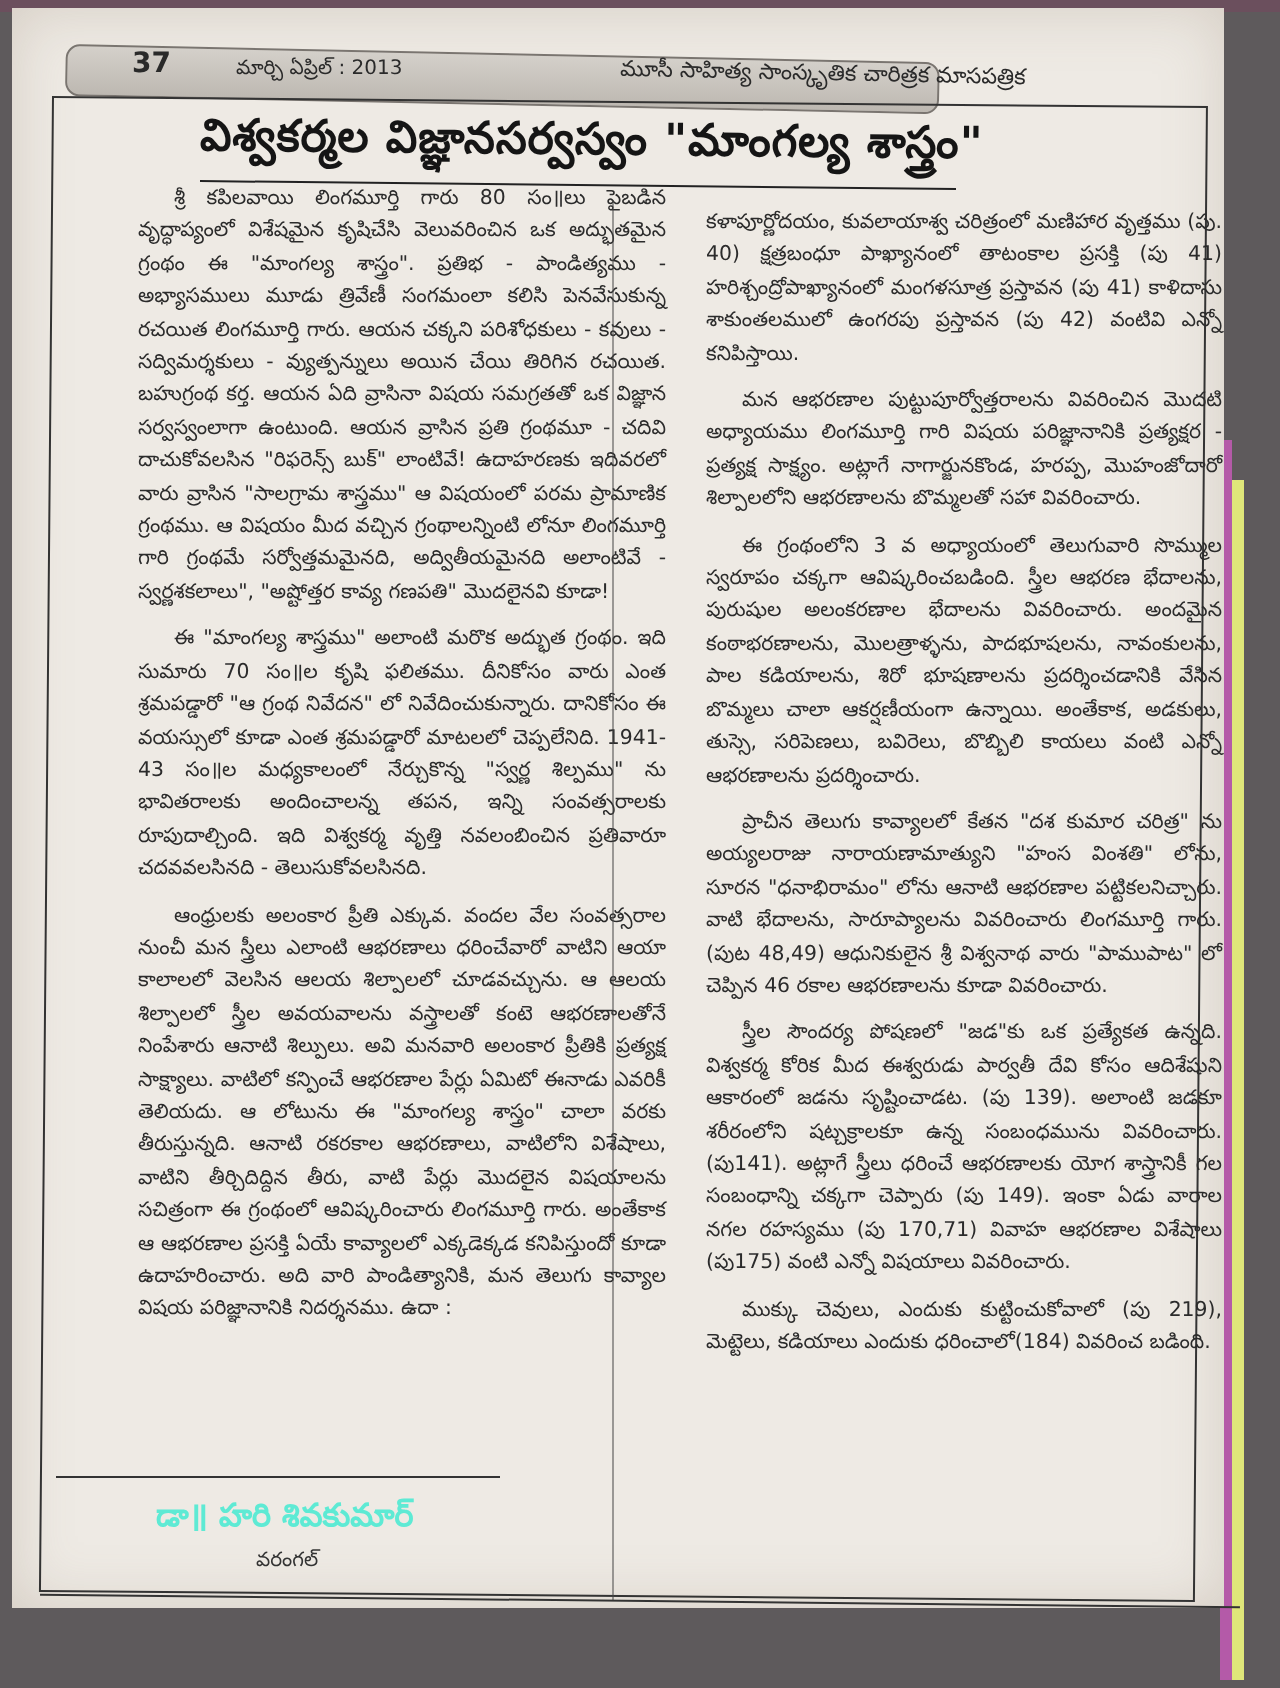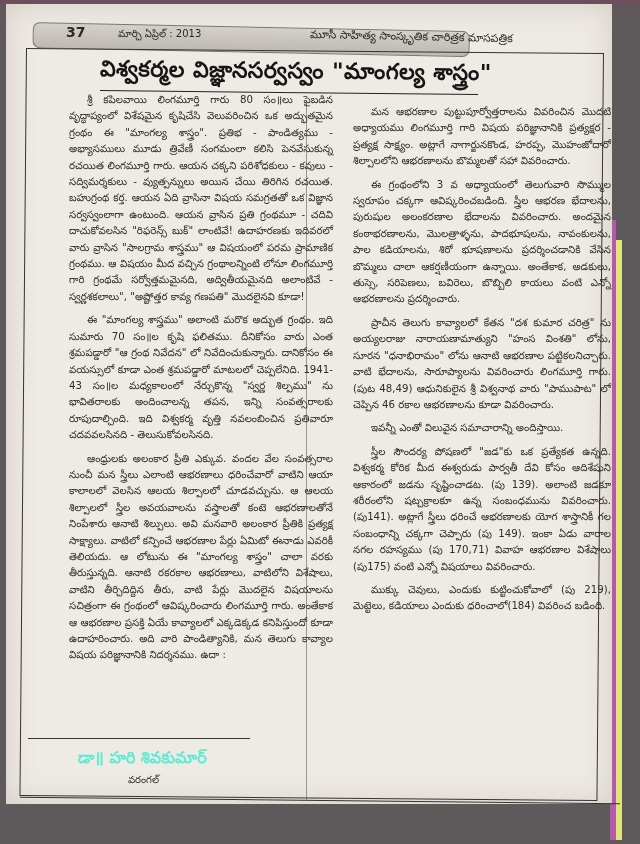--- a/index.html
+++ b/index.html
@@ -54,24 +54,24 @@
 
 <div class="col col-left">
   <p>శ్రీ కపిలవాయి లింగమూర్తి గారు 80 సం॥లు పైబడిన వృద్ధాప్యంలో విశేషమైన కృషిచేసి వెలువరించిన ఒక అద్భుతమైన గ్రంథం ఈ "మాంగల్య శాస్త్రం". ప్రతిభ - పాండిత్యము - అభ్యాసములు మూడు త్రివేణీ సంగమంలా కలిసి పెనవేసుకున్న రచయిత లింగమూర్తి గారు. ఆయన చక్కని పరిశోధకులు - కవులు - సద్విమర్శకులు - వ్యుత్పన్నులు అయిన చేయి తిరిగిన రచయిత. బహుగ్రంథ కర్త. ఆయన ఏది వ్రాసినా విషయ సమగ్రతతో ఒక విజ్ఞాన సర్వస్వంలాగా ఉంటుంది. ఆయన వ్రాసిన ప్రతి గ్రంథమూ - చదివి దాచుకోవలసిన "రిఫరెన్స్ బుక్" లాంటివే! ఉదాహరణకు ఇదివరలో వారు వ్రాసిన "సాలగ్రామ శాస్త్రము" ఆ విషయంలో పరమ ప్రామాణిక గ్రంథము. ఆ విషయం మీద వచ్చిన గ్రంథాలన్నింటి లోనూ లింగమూర్తి గారి గ్రంథమే సర్వోత్తమమైనది, అద్వితీయమైనది అలాంటివే - స్వర్ణశకలాలు", "అష్టోత్తర కావ్య గణపతి" మొదలైనవి కూడా!</p>
   <p>ఈ "మాంగల్య శాస్త్రము" అలాంటి మరొక అద్భుత గ్రంథం. ఇది సుమారు 70 సం॥ల కృషి ఫలితము. దీనికోసం వారు ఎంత శ్రమపడ్డారో "ఆ గ్రంథ నివేదన" లో నివేదించుకున్నారు. దానికోసం ఈ వయస్సులో కూడా ఎంత శ్రమపడ్డారో మాటలలో చెప్పలేనిది. 1941-43 సం॥ల మధ్యకాలంలో నేర్చుకొన్న "స్వర్ణ శిల్పము" ను భావితరాలకు అందించాలన్న తపన, ఇన్ని సంవత్సరాలకు రూపుదాల్చింది. ఇది విశ్వకర్మ వృత్తి నవలంబించిన ప్రతివారూ చదవవలసినది - తెలుసుకోవలసినది.</p>
   <p>ఆంధ్రులకు అలంకార ప్రీతి ఎక్కువ. వందల వేల సంవత్సరాల నుంచీ మన స్త్రీలు ఎలాంటి ఆభరణాలు ధరించేవారో వాటిని ఆయా కాలాలలో వెలసిన ఆలయ శిల్పాలలో చూడవచ్చును. ఆ ఆలయ శిల్పాలలో స్త్రీల అవయవాలను వస్త్రాలతో కంటె ఆభరణాలతోనే నింపేశారు ఆనాటి శిల్పులు. అవి మనవారి అలంకార ప్రీతికి ప్రత్యక్ష సాక్ష్యాలు. వాటిలో కన్పించే ఆభరణాల పేర్లు ఏమిటో ఈనాడు ఎవరికీ తెలియదు. ఆ లోటును ఈ "మాంగల్య శాస్త్రం" చాలా వరకు తీరుస్తున్నది. ఆనాటి రకరకాల ఆభరణాలు, వాటిలోని విశేషాలు, వాటిని తీర్చిదిద్దిన తీరు, వాటి పేర్లు మొదలైన విషయాలను సచిత్రంగా ఈ గ్రంథంలో ఆవిష్కరించారు లింగమూర్తి గారు. అంతేకాక ఆ ఆభరణాల ప్రసక్తి ఏయే కావ్యాలలో ఎక్కడెక్కడ కనిపిస్తుందో కూడా ఉదాహరించారు. అది వారి పాండిత్యానికి, మన తెలుగు కావ్యాల విషయ పరిజ్ఞానానికి నిదర్శనము. ఉదా :</p>
 </div>
 
 <div class="col-divider"></div>
 
 <div class="col col-right">
+  <p style="text-indent:0">కళాపూర్ణోదయం, కువలాయాశ్వ చరిత్రంలో మణిహార వృత్తము (పు. 40) క్షత్రబంధూ పాఖ్యానంలో తాటంకాల ప్రసక్తి (పు 41) హరిశ్చంద్రోపాఖ్యానంలో మంగళసూత్ర ప్రస్తావన (పు 41) కాళిదాసు శాకుంతలములో ఉంగరపు ప్రస్తావన (పు 42) వంటివి ఎన్నో కనిపిస్తాయి.</p>
   <p>మన ఆభరణాల పుట్టుపూర్వోత్తరాలను వివరించిన మొదటి అధ్యాయము లింగమూర్తి గారి విషయ పరిజ్ఞానానికి ప్రత్యక్షర - ప్రత్యక్ష సాక్ష్యం. అట్లాగే నాగార్జునకొండ, హరప్ప, మొహంజోదారో శిల్పాలలోని ఆభరణాలను బొమ్మలతో సహా వివరించారు.</p>
   <p>ఈ గ్రంథంలోని 3 వ అధ్యాయంలో తెలుగువారి సొమ్ముల స్వరూపం చక్కగా ఆవిష్కరించబడింది. స్త్రీల ఆభరణ భేదాలను, పురుషుల అలంకరణాల భేదాలను వివరించారు. అందమైన కంఠాభరణాలను, మొలత్రాళ్ళను, పాదభూషలను, నావంకులను, పాల కడియాలను, శిరో భూషణాలను ప్రదర్శించడానికి వేసిన బొమ్మలు చాలా ఆకర్షణీయంగా ఉన్నాయి. అంతేకాక, అడకులు, తుస్సె, సరిపెణలు, బవిరెలు, బొబ్బిలి కాయలు వంటి ఎన్నో ఆభరణాలను ప్రదర్శించారు.</p>
   <p>ప్రాచీన తెలుగు కావ్యాలలో కేతన "దశ కుమార చరిత్ర" ను అయ్యలరాజు నారాయణామాత్యుని "హంస వింశతి" లోను, సూరన "ధనాభిరామం" లోను ఆనాటి ఆభరణాల పట్టికలనిచ్చారు. వాటి భేదాలను, సారూప్యాలను వివరించారు లింగమూర్తి గారు. (పుట 48,49) ఆధునికులైన శ్రీ విశ్వనాథ వారు "పాముపాట" లో చెప్పిన 46 రకాల ఆభరణాలను కూడా వివరించారు.</p>
-  <p>ఇవన్నీ ఎంతో విలువైన సమాచారాన్ని అందిస్తాయి.</p>
   <p>స్త్రీల సౌందర్య పోషణలో "జడ"కు ఒక ప్రత్యేకత ఉన్నది. విశ్వకర్మ కోరిక మీద ఈశ్వరుడు పార్వతీ దేవి కోసం ఆదిశేషుని ఆకారంలో జడను సృష్టించాడట. (పు 139). అలాంటి జడకూ శరీరంలోని షట్చక్రాలకూ ఉన్న సంబంధమును వివరించారు. (పు141). అట్లాగే స్త్రీలు ధరించే ఆభరణాలకు యోగ శాస్త్రానికీ గల సంబంధాన్ని చక్కగా చెప్పారు (పు 149). ఇంకా ఏడు వారాల నగల రహస్యము (పు 170,71) వివాహ ఆభరణాల విశేషాలు (పు175) వంటి ఎన్నో విషయాలు వివరించారు.</p>
   <p>ముక్కు చెవులు, ఎందుకు కుట్టించుకోవాలో (పు 219), మెట్టెలు, కడియాలు ఎందుకు ధరించాలో(184) వివరించ బడింది.</p>
 </div>
 
 <div class="sig-rule"></div>
 <div class="author">డా॥ హరి శివకుమార్</div>
 <div class="place">వరంగల్</div>
 <div class="bottom-rule"></div>
 
 </body></html>

